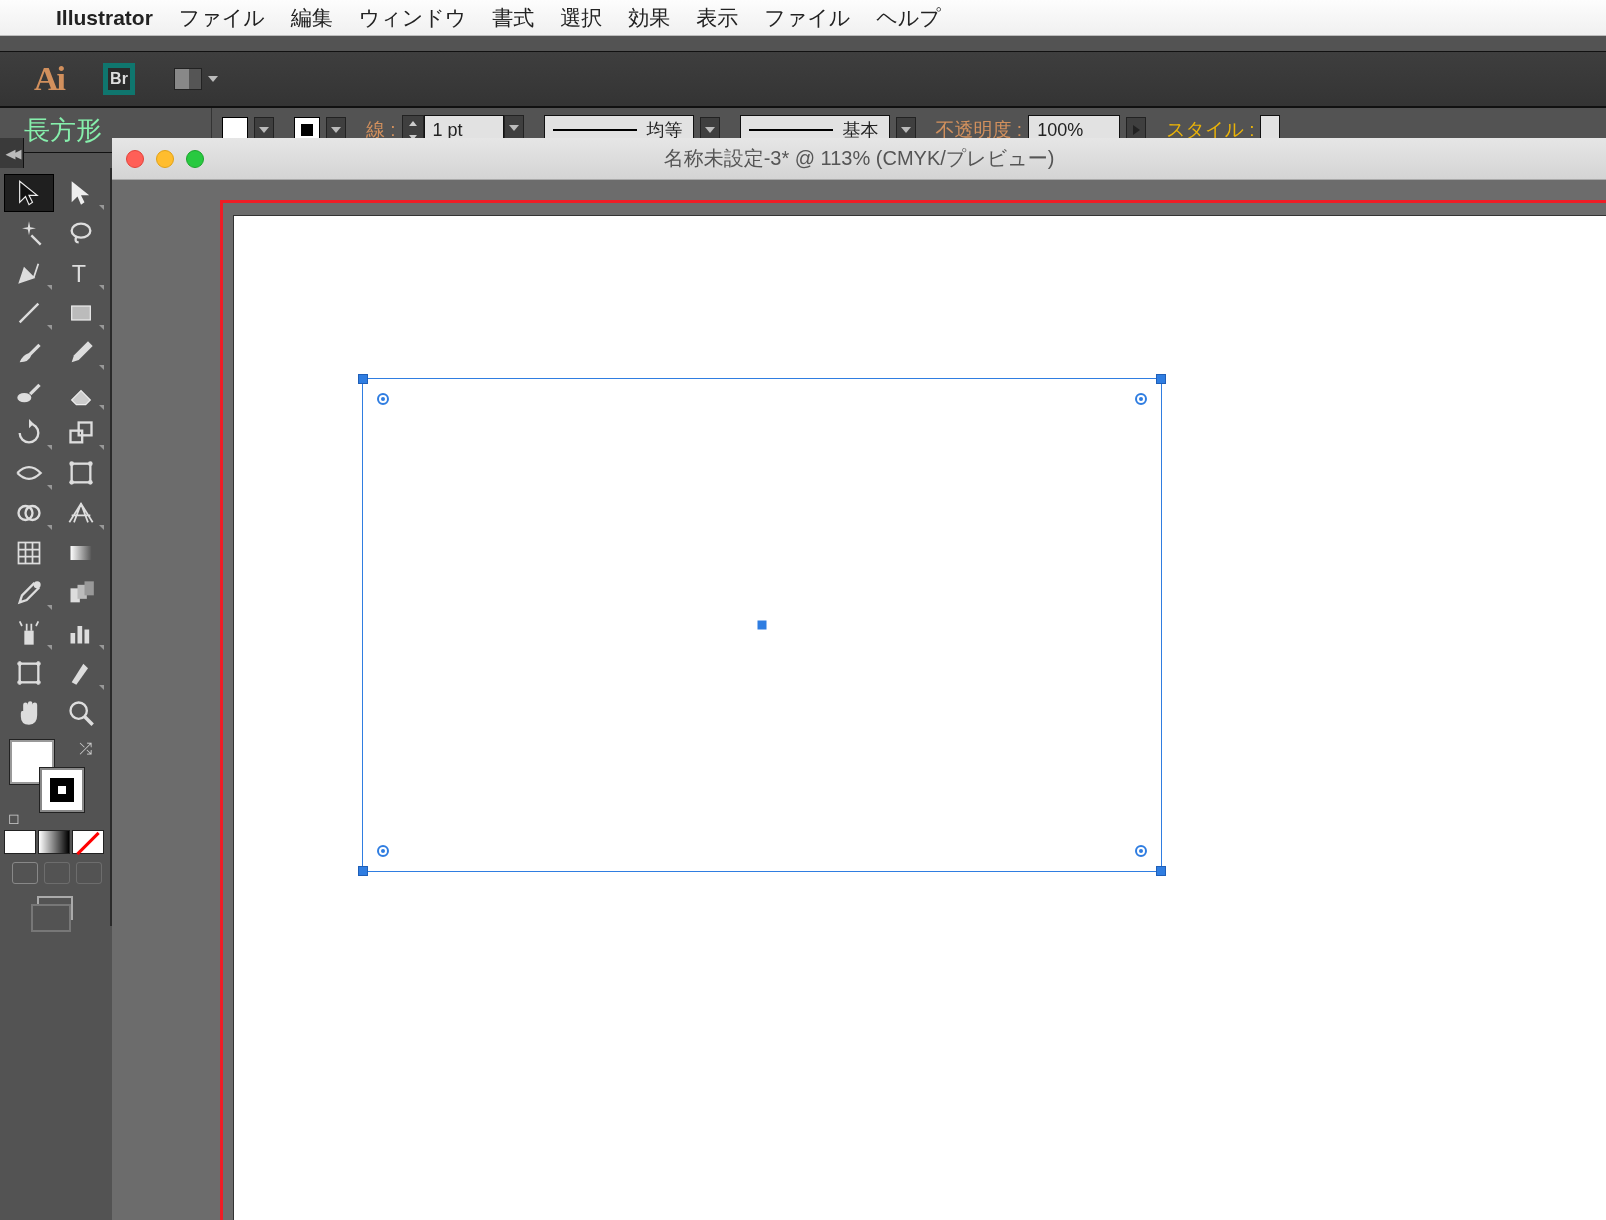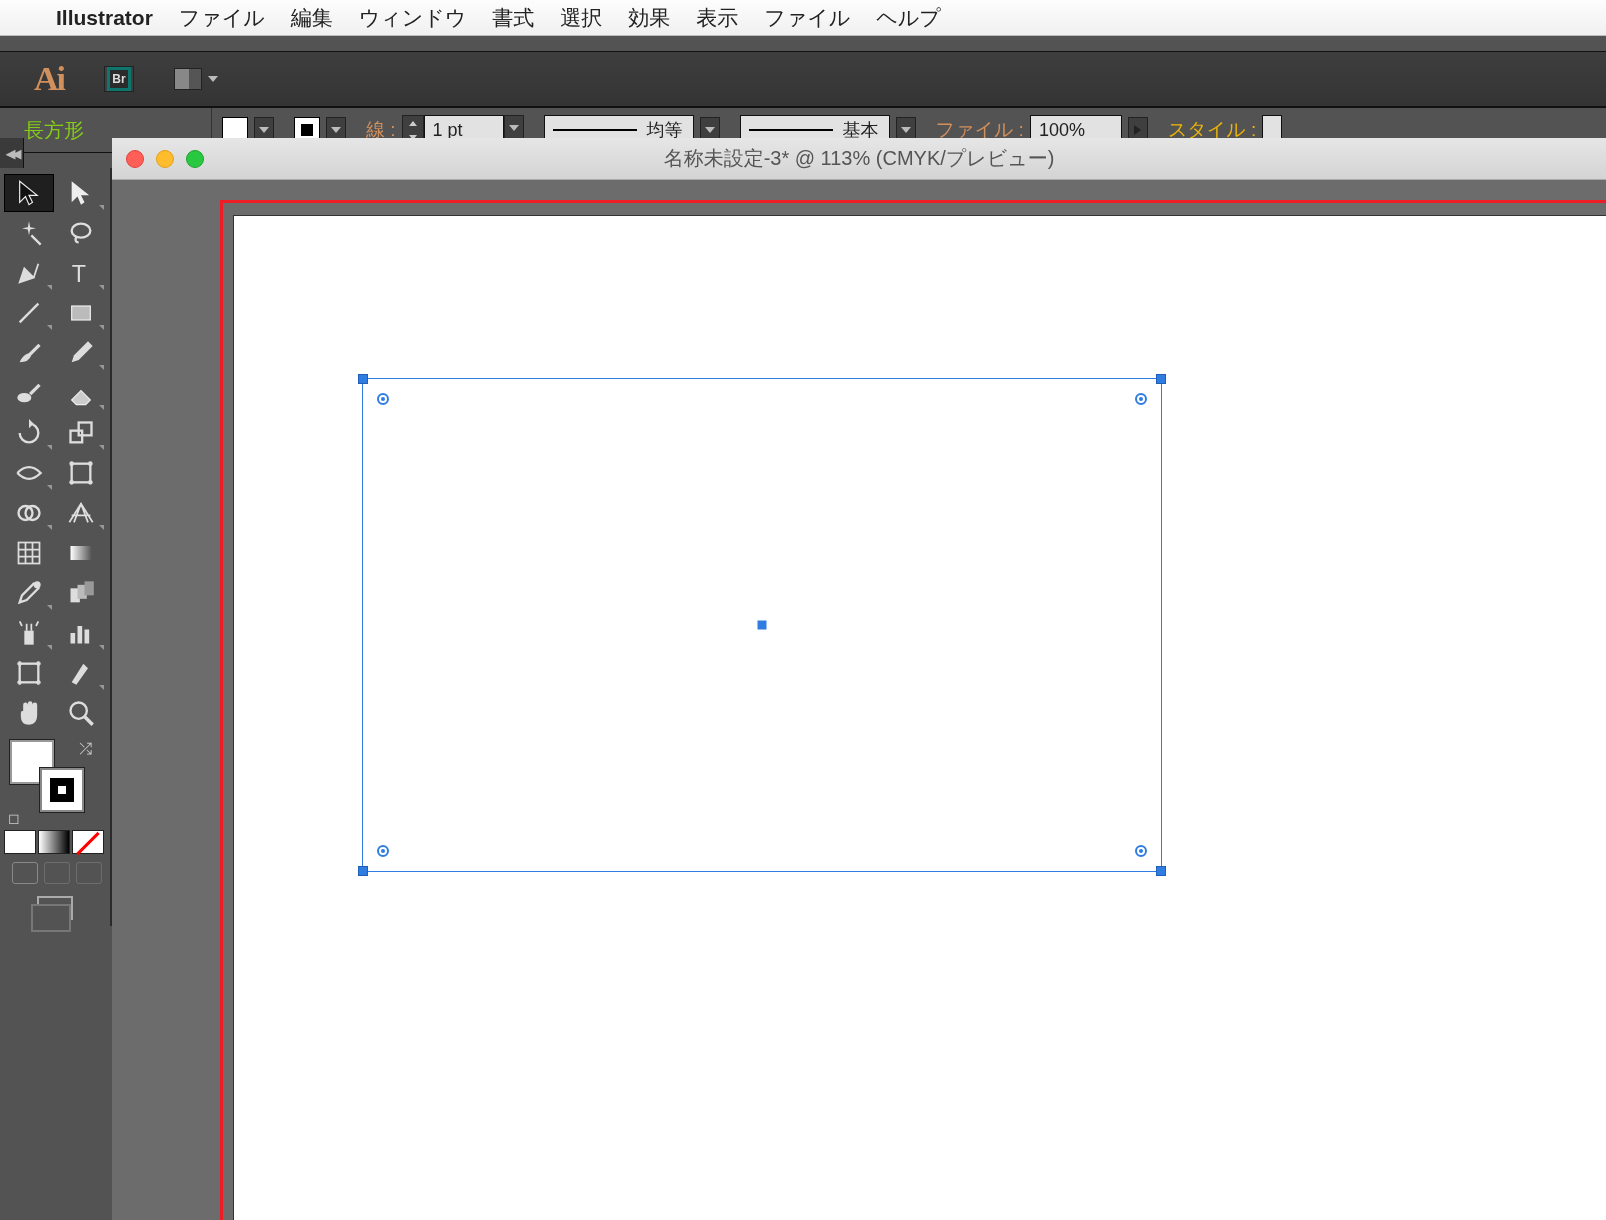--- a/index.html
+++ b/index.html
@@ -8,28 +8,28 @@
 
 .mac-menubar { height: 36px; background: linear-gradient(#fdfdfd,#f0f0f0); display: flex; align-items: center; padding: 0 30px; gap: 26px; font-size: 21px; color: #222; border-bottom: 1px solid #bdbdbd; }
 .mac-menubar .apple { font-size: 22px; }
 .mac-menubar .app-name { font-weight: 700; }
 .mac-menubar span { cursor: default; }
 
 
 .app-topbar { height: 56px; background: linear-gradient(#3e3e3e,#343434); display: flex; align-items: center; padding: 0 34px; gap: 40px; border-top: 1px solid #111; border-bottom: 1px solid #111; margin-top: 15px; }
 .ai-logo { font-family: Georgia, serif; font-size: 34px; font-weight: 700; color: #d2905d; letter-spacing: -2px; }
 .br-btn { width: 30px; height: 26px; border: 1px solid #222; background: #404040; display: flex; align-items: center; justify-content: center; }
-.br-text { font-size: 12px; font-weight: 700; color: #ddd; background: #2b2b2b; padding: 2px 2px; border: 3px solid #0f766e; }
+.br-text { font-size: 16px; font-weight: 700; color: #ddd; background: #2b2b2b; padding: 2px 2px; border: 5px solid #0f766e; }
 .layout-btn { display: flex; align-items: center; gap: 6px; }
 .layout-swatch { width: 28px; height: 22px; border: 1px solid #222; background: linear-gradient(90deg,#888 0 55%, #555 55% 100%); }
 .chev-down { width: 0; height: 0; border-left: 5px solid transparent; border-right: 5px solid transparent; border-top: 6px solid #bbb; }
 
 
 .control-bar { height: 46px; background: #535353; display: flex; align-items: center; border-top: 1px solid #111; border-bottom: 1px solid #111; }
-.shape-label { width: 212px; padding-left: 24px; font-size: 20px; color: #84cc16; border-right: 1px solid #333; height: 100%; display: flex; align-items: center; }
+.shape-label { width: 212px; padding-left: 24px; font-size: 26px; color: #86efac; border-right: 1px solid #333; height: 100%; display: flex; align-items: center; }
 .ctrl-group { display: flex; align-items: center; gap: 6px; padding: 0 10px; }
 .swatch { width: 26px; height: 26px; border: 1px solid #000; }
 .swatch.white { background: #fff; }
 .swatch.stroke-hollow { background: #fff; position: relative; }
 .swatch.stroke-hollow::after { content: ""; position: absolute; inset: 6px; background: #fff; border: 6px solid #000; }
 .dd { width: 20px; height: 26px; background: #3f3f3f; border: 1px solid #222; display: flex; align-items: center; justify-content: center; }
 .lbl { color: #d2905d; font-size: 19px; text-decoration: underline dotted; text-underline-offset: 3px; }
 .spin-box { display: flex; }
 .spin-arrows { width: 22px; height: 30px; background: #3f3f3f; border: 1px solid #222; display: flex; flex-direction: column; }
 .spin-arrows .up, .spin-arrows .dn { flex: 1; display: flex; align-items: center; justify-content: center; }
@@ -165,21 +165,21 @@
   <div class="ctrl-group">
     <div class="field prof">
       <div class="line"></div>
       <span>基本</span>
     </div>
     <div class="dd">
         <div class="chev-down"></div>
       </div>
   </div>
   <div class="ctrl-group">
-    <span class="lbl">ファイル :</span>
+    <span class="lbl">不透明度 :</span>
     <div class="field opac">100%</div>
     <div class="dd">
         <div class="tri-r"></div>
       </div>
   </div>
   <div class="ctrl-group">
     <span class="lbl" style="color:#eab308;text-decoration:none">スタイル :</span>
     <div class="field style"></div>
   </div>
 </div>

